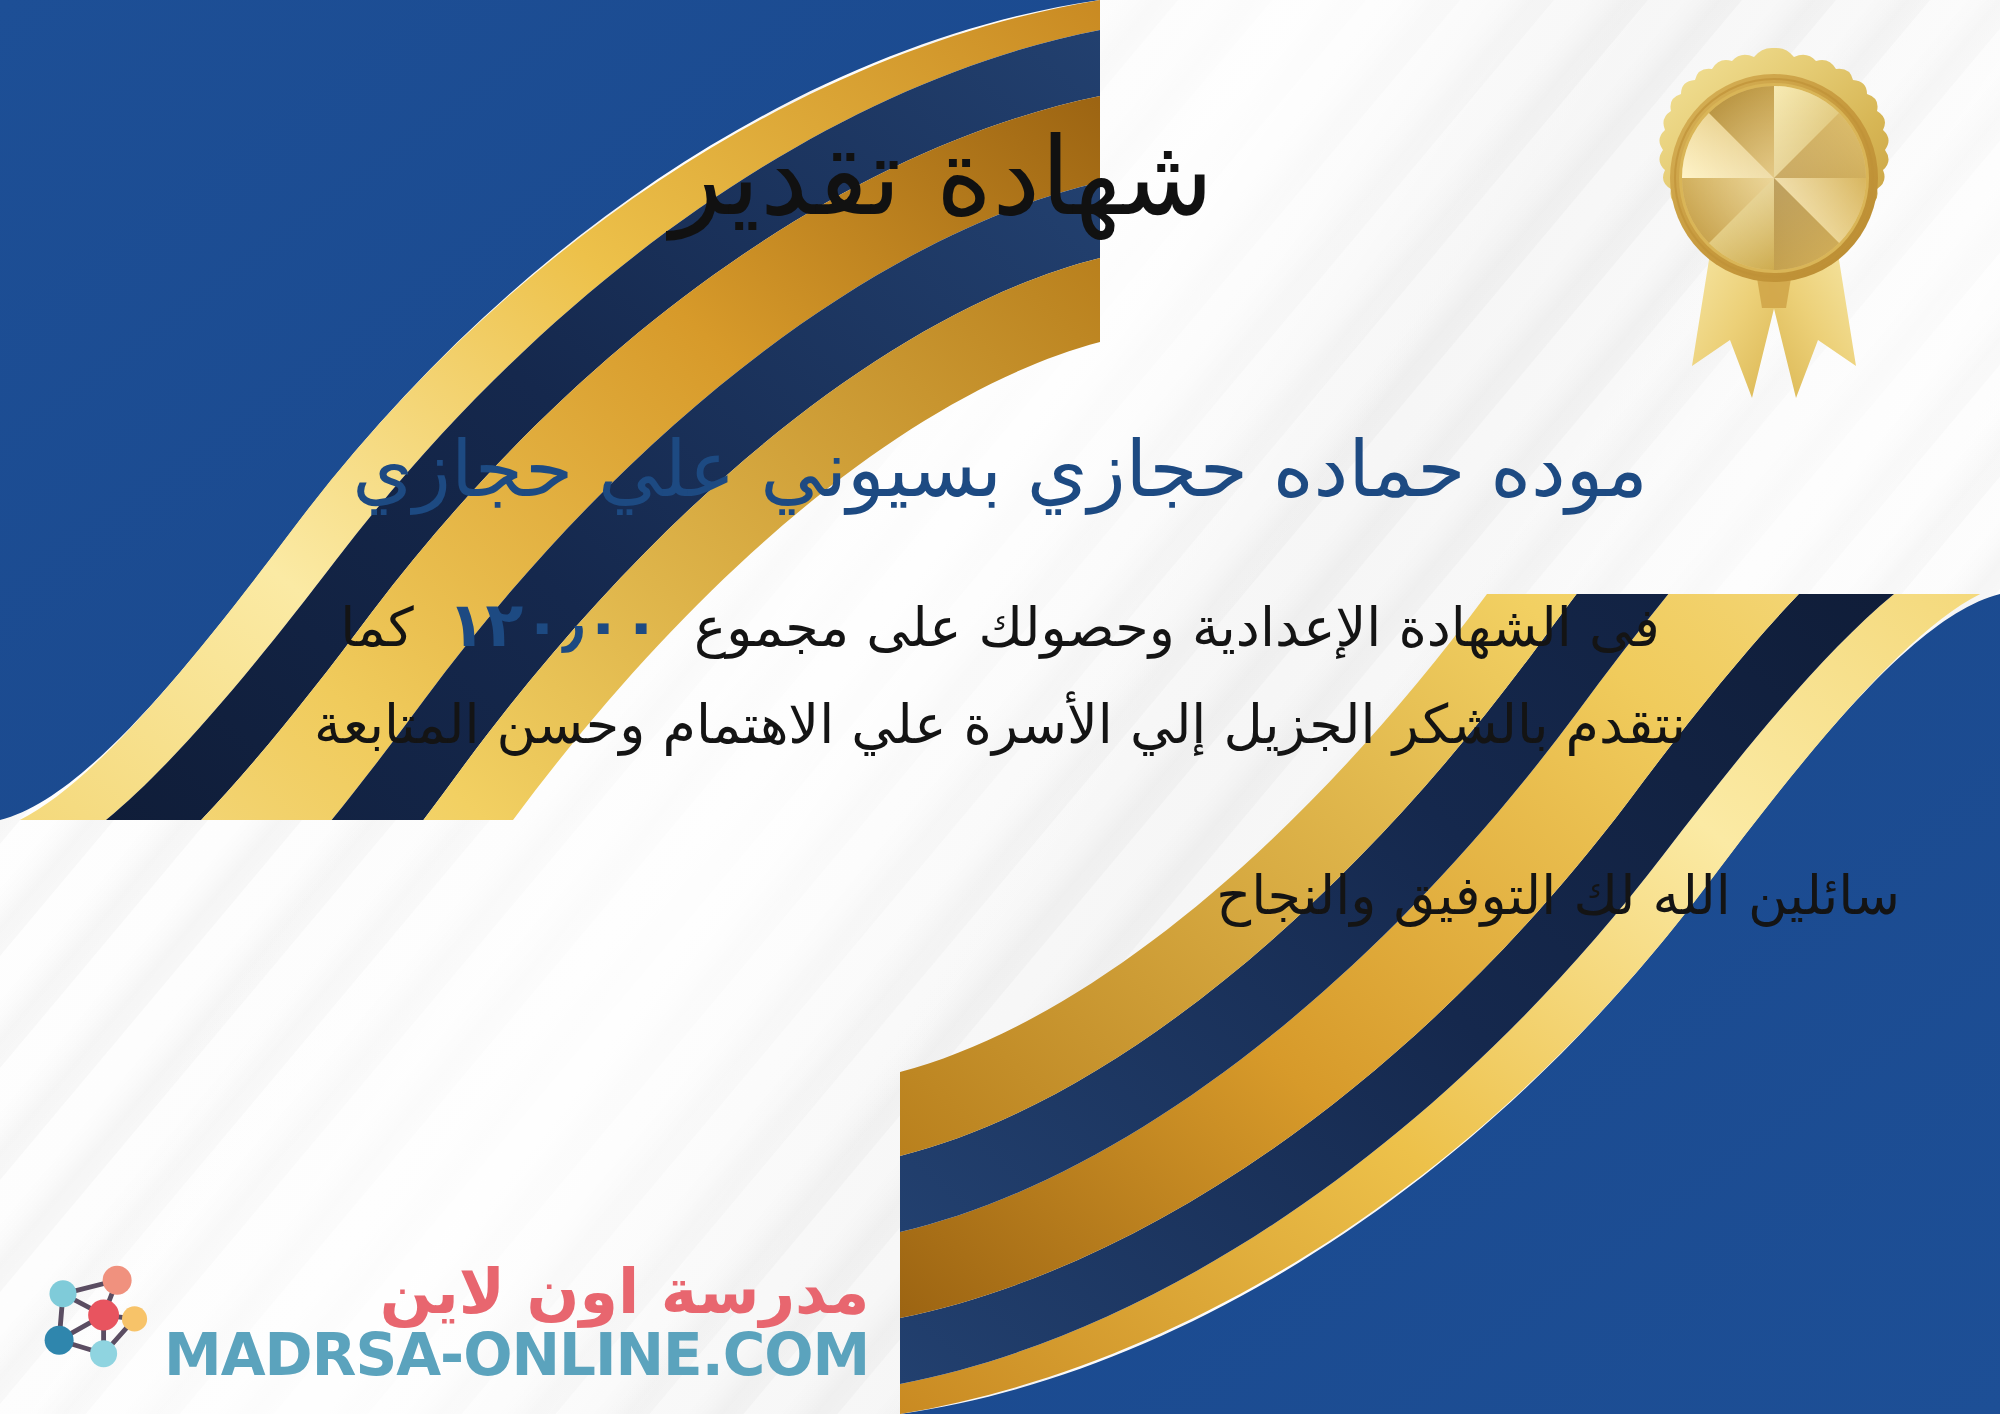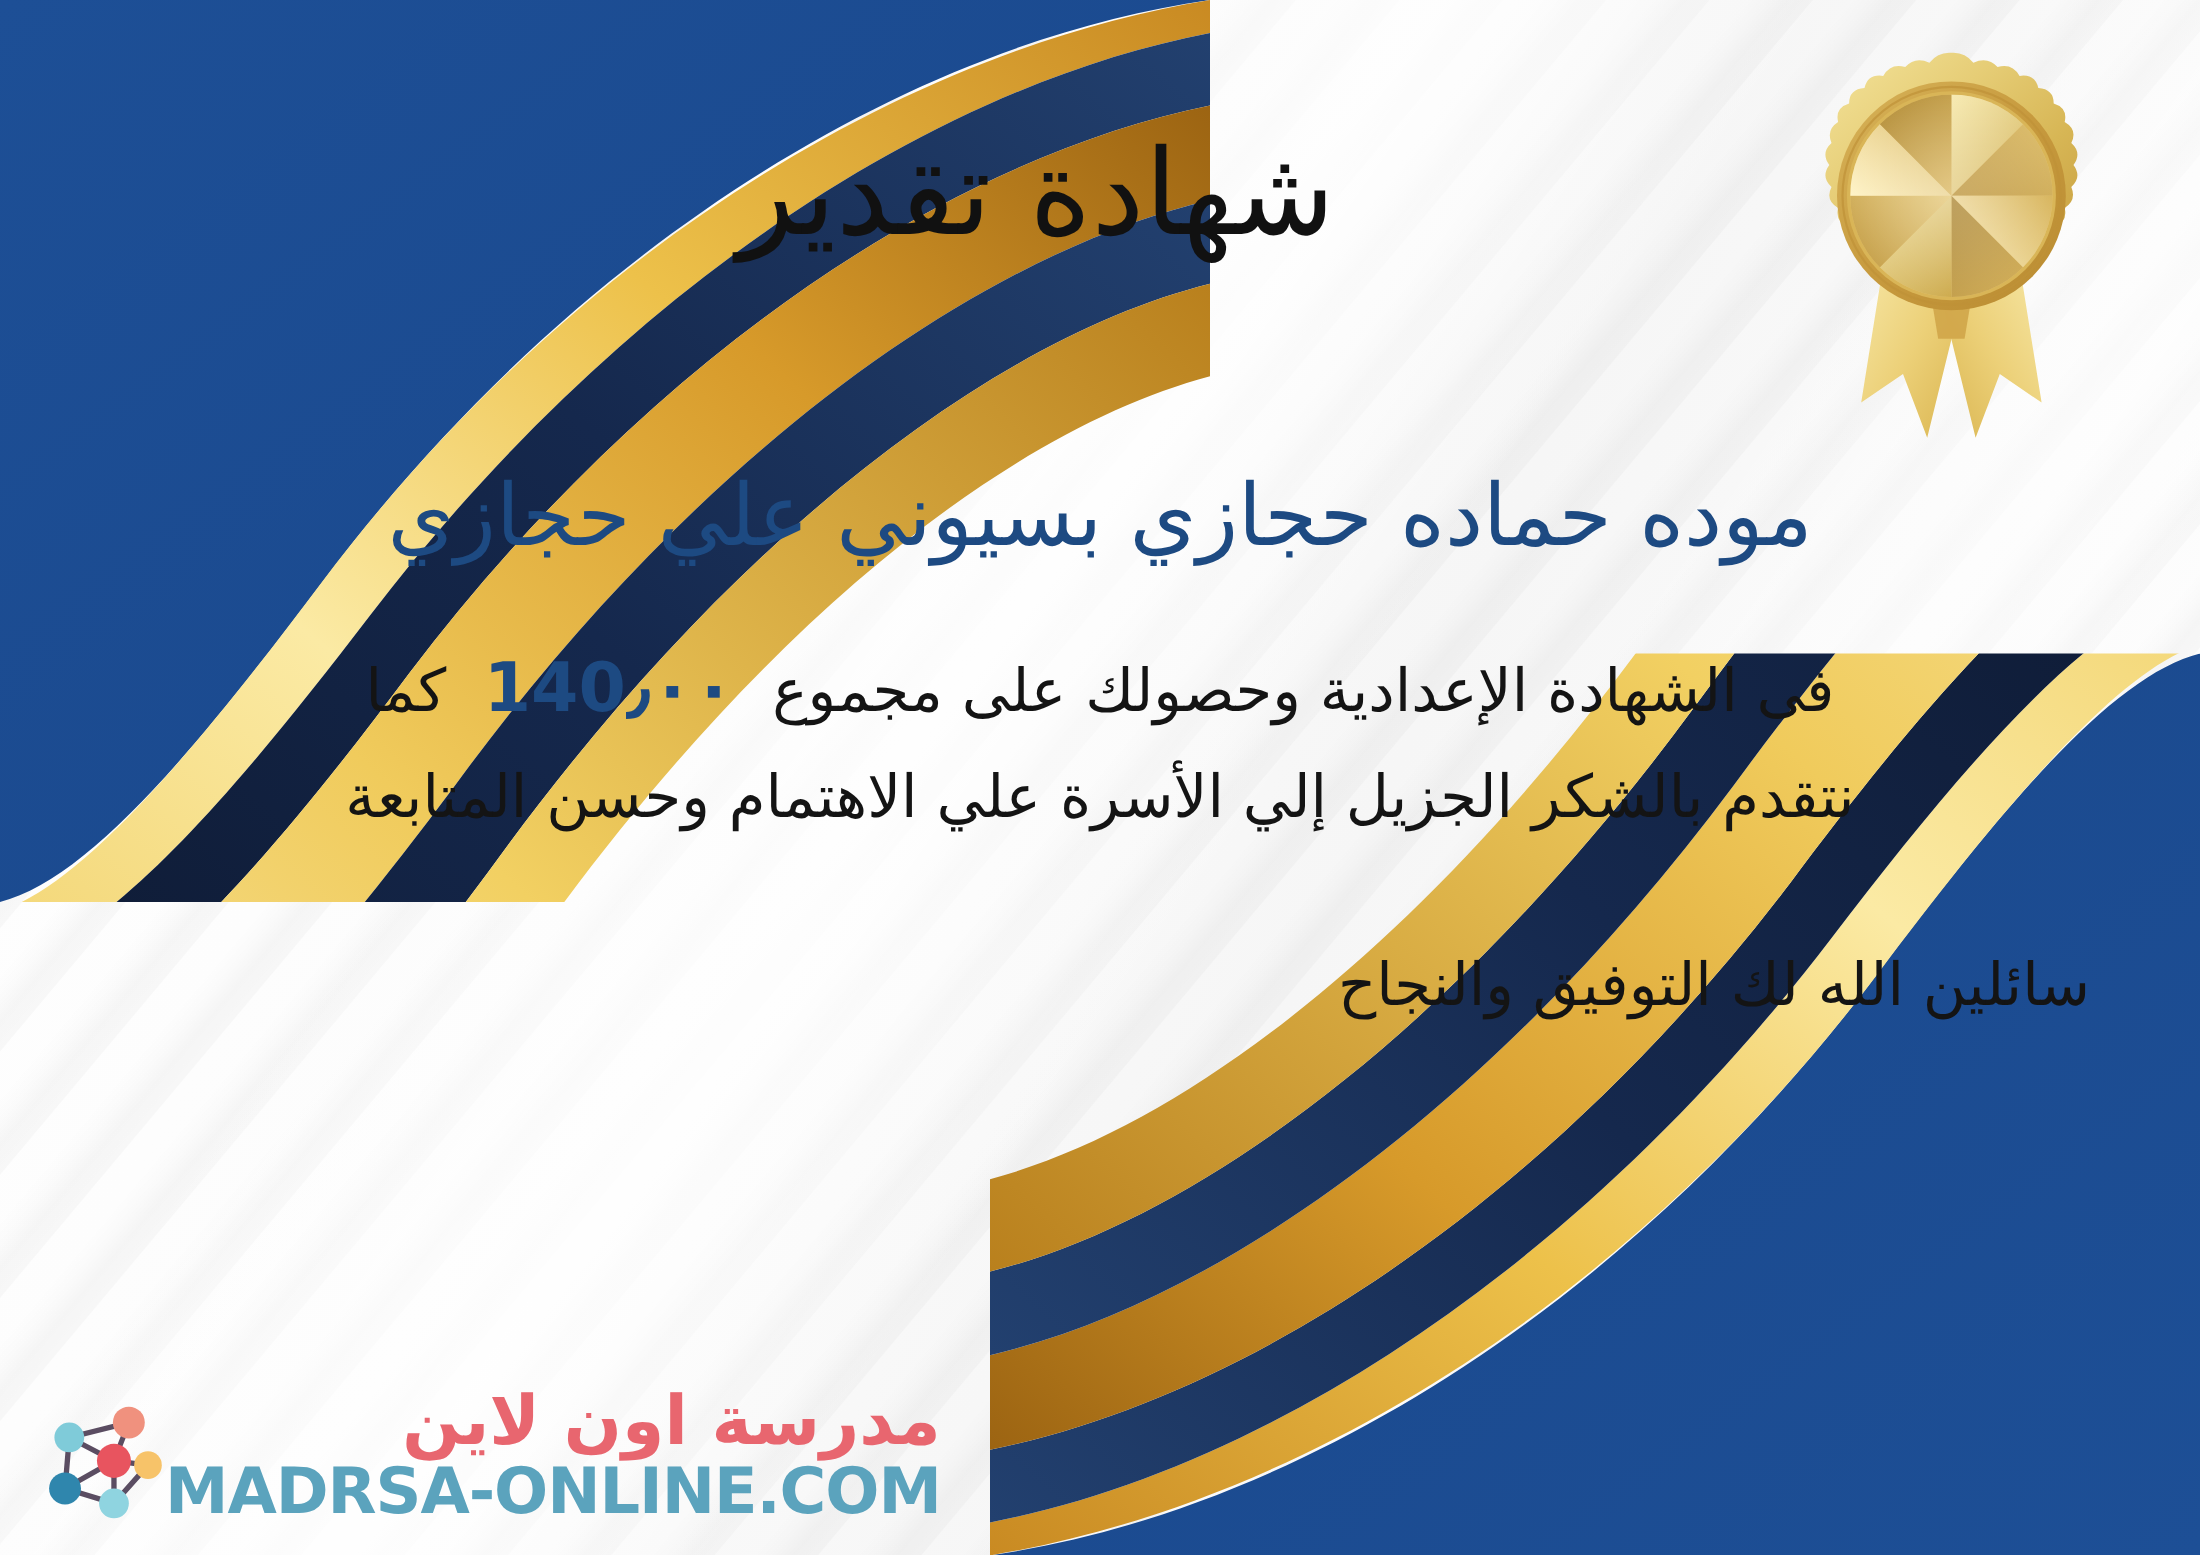--- a/index.html
+++ b/index.html
@@ -115,21 +115,22 @@
     font-weight:400;
   }
 
   
   .site-logo {
     position:absolute;
     left:34px; bottom:26px;
     z-index:8;
     display:flex;
     flex-direction:row-reverse;
-    align-items:flex-end;
+    align-items:flex-start;
+    gap:14px;
   }
   .logo-mark { width:116px; height:116px; flex:0 0 auto; }
   .logo-text { display:flex; flex-direction:column; align-items:flex-start; }
   .logo-ar {
     font-size:62px;
     font-weight:700;
     color:#e8666f;
     line-height:1.05;
     direction:rtl;
     letter-spacing:0px;
@@ -316,21 +317,21 @@
     </g>
   </svg>
 
   <div class="content">
 
     <div class="cert-title">شهادة تقدير</div>
 
     <div class="recipient-name">موده حماده حجازي بسيوني علي حجازي</div>
 
     <div class="body-block">
-      <span class="body-line"><span>فى الشهادة الإعدادية وحصولك على مجموع</span><span class="score">140٫٠٠</span><span>كما</span></span>
+      <span class="body-line"><span>فى الشهادة الإعدادية وحصولك على مجموع</span><span class="score">١٢٠٫٠٠</span><span>كما</span></span>
       <span class="body-line">نتقدم  بالشكر الجزيل إلي الأسرة علي الاهتمام وحسن المتابعة</span>
     </div>
 
     <div class="closing-line">سائلين الله لك التوفيق  والنجاح</div>
   </div>
 
   <div class="site-logo">
     <svg class="logo-mark" viewBox="0 0 120 120">
       <g stroke="#4a3b52" stroke-width="5" stroke-linecap="round" opacity="0.9">
         <line x1="30" y1="36" x2="86" y2="22"></line>

